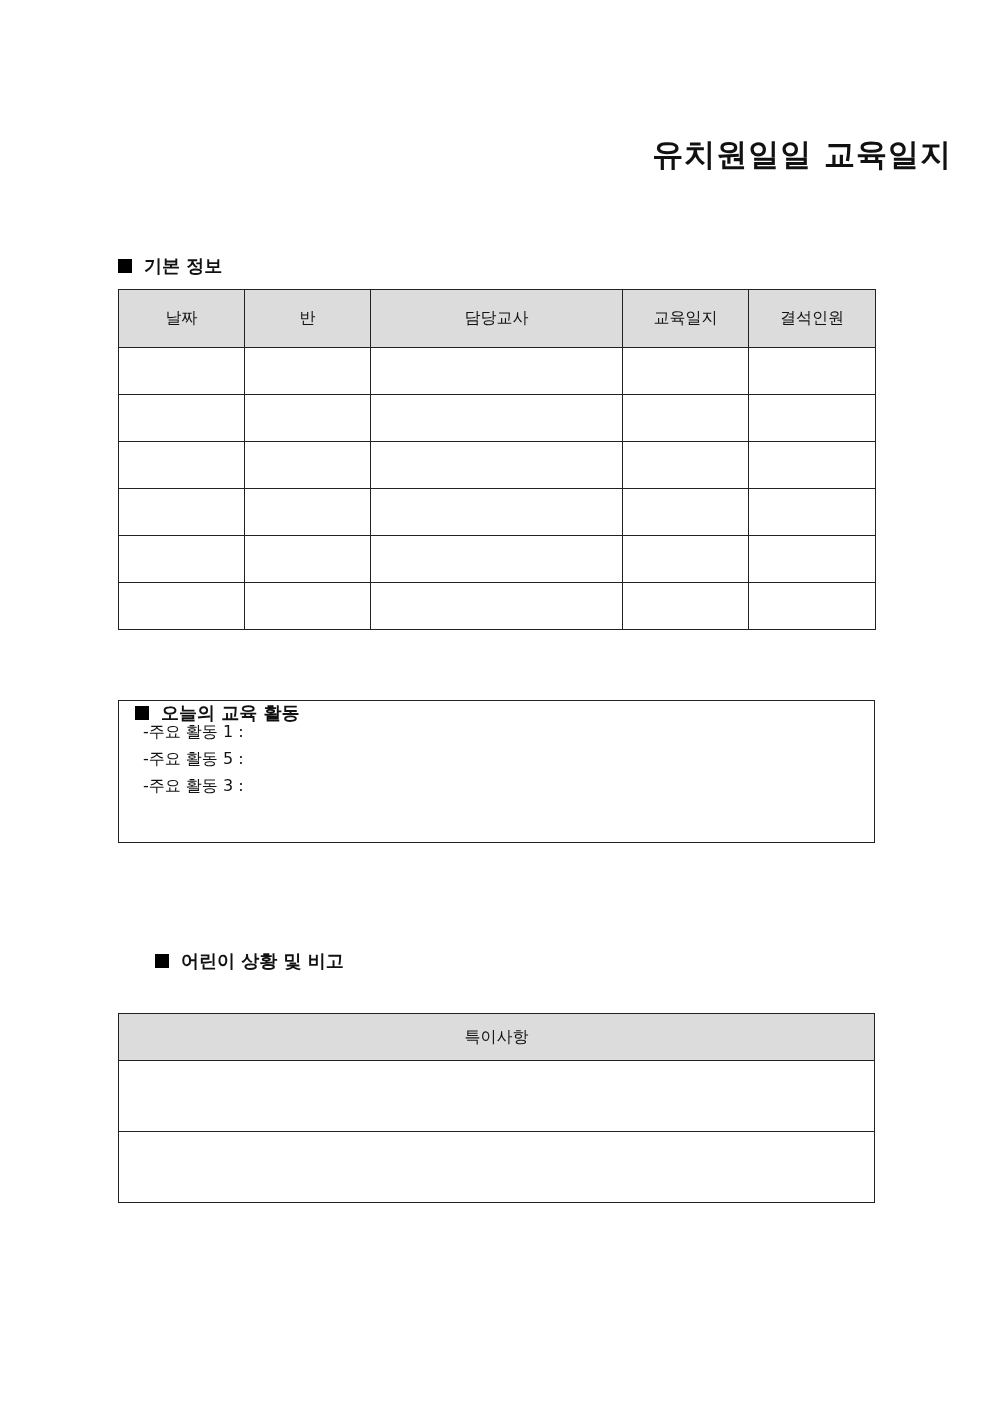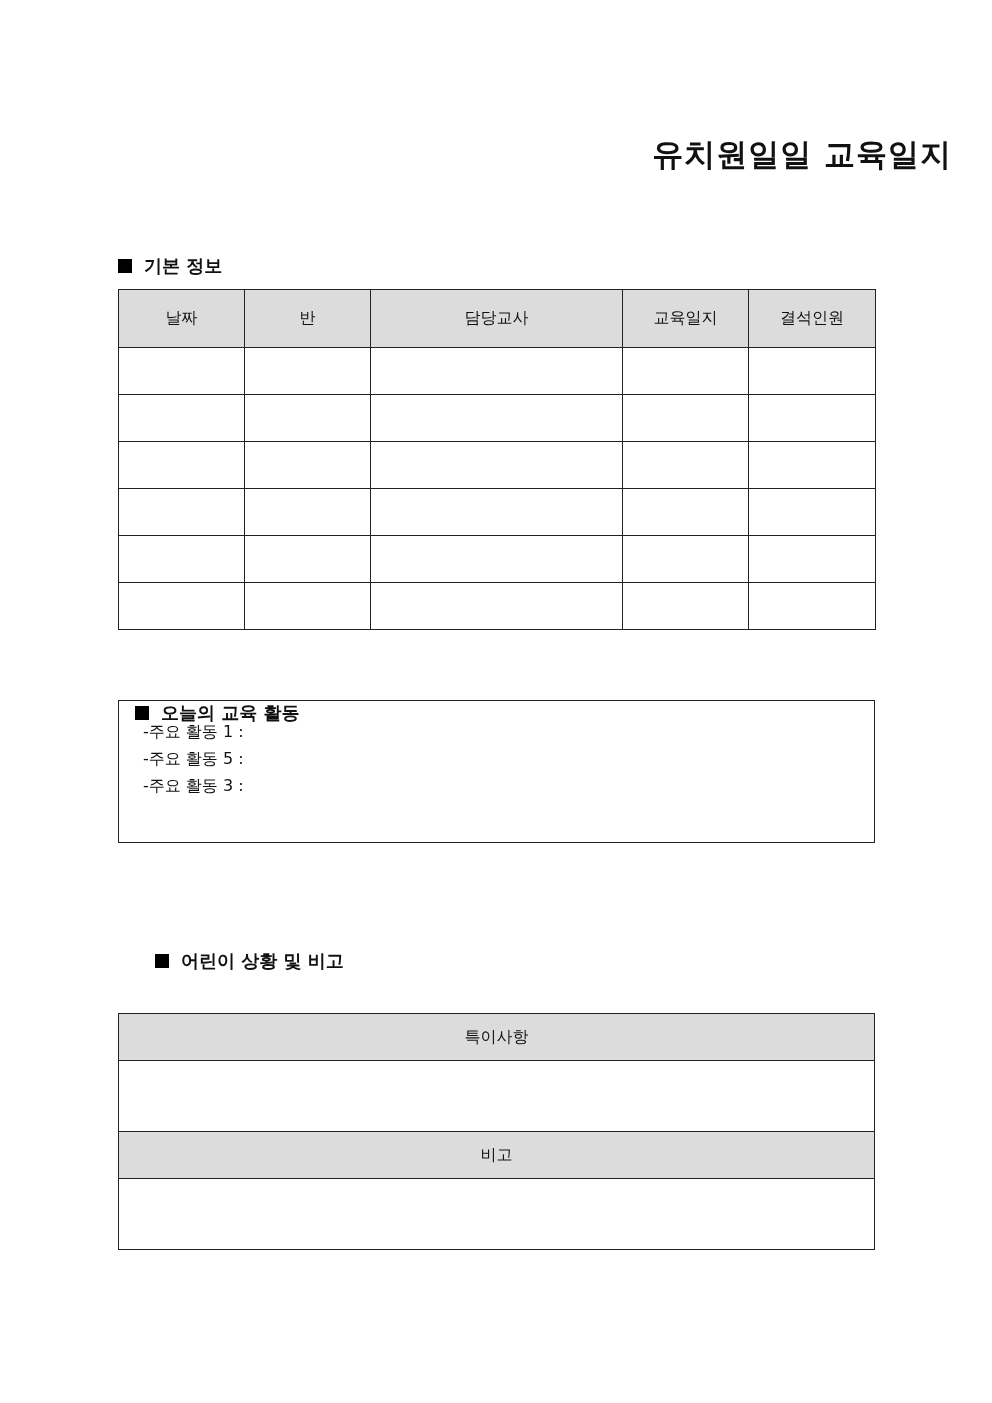--- a/index.html
+++ b/index.html
@@ -106,19 +106,16 @@
 
 <table id="notes" style="top:985px;margin-top:28px;">
   <tbody>
       <tr>
     <th class="hdr">특이사항</th>
   </tr>
   <tr>
     <td></td>
   </tr>
   <tr>
-    <th class="hdr">비고</th>
-  </tr>
-  <tr>
     <td></td>
   </tr>
 </tbody>
   </table>
 
 </body></html>

